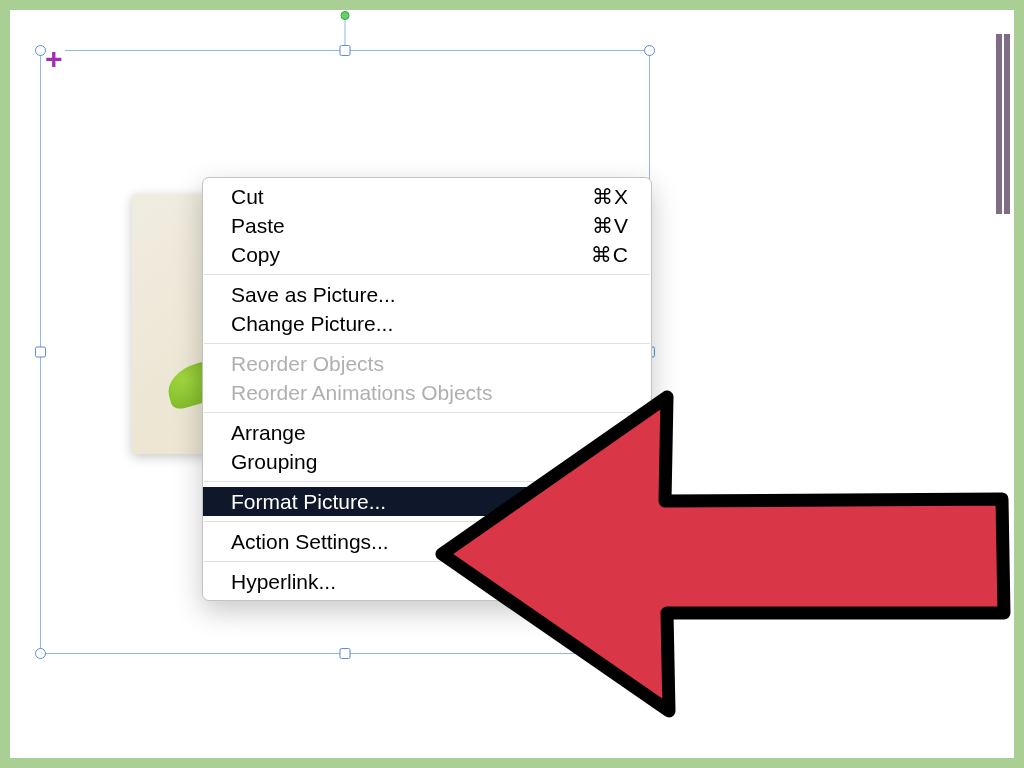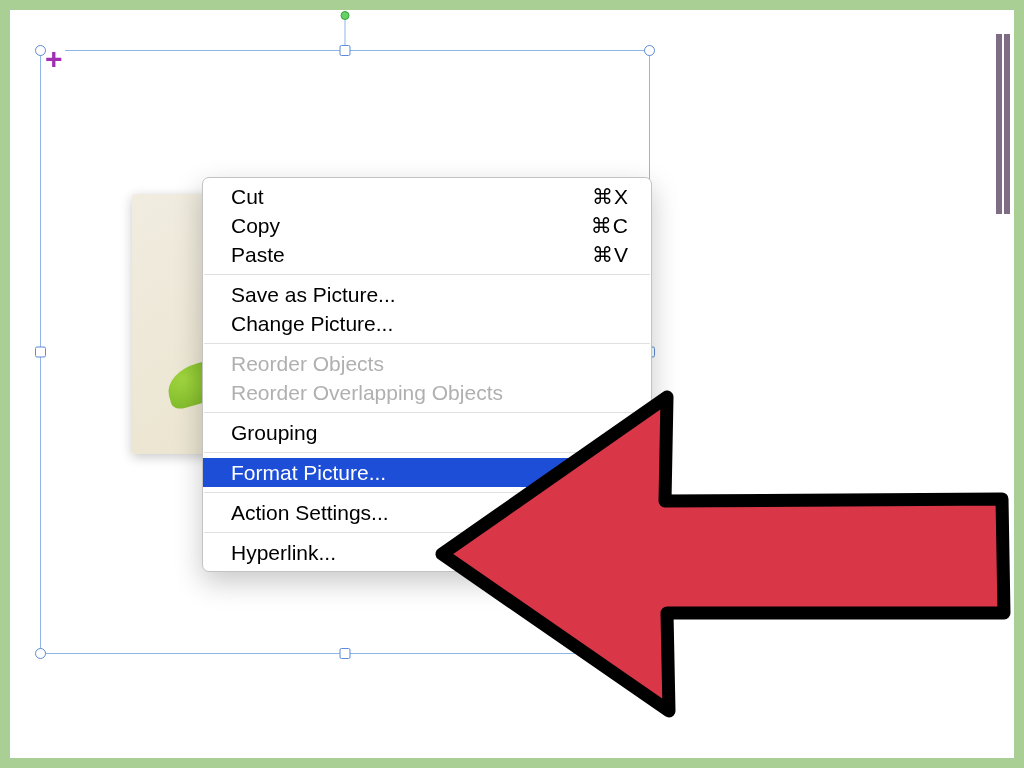--- a/index.html
+++ b/index.html
@@ -113,21 +113,21 @@
       position: relative;
       display: flex;
       align-items: center;
       justify-content: space-between;
       height: 29px;
       padding: 0 22px 0 28px;
       color: #000;
       white-space: nowrap;
     }
     .menu-item.disabled { color: #b0b0b0; align-items: center; }
-    .menu-item.selected { background: #1d4ed8; color: #fff; }
+    .menu-item.selected { background: #0f172a; color: #fff; }
     .menu-item .shortcut { font-size: 21px; letter-spacing: 1px; }
     .menu-item .submenu-arrow {
       width: 0; height: 0;
       border-top: 6px solid transparent;
       border-bottom: 6px solid transparent;
       border-left: 8px solid #000;
     }
     .menu-sep {
       height: 1px;
       margin: 5px 1px;
@@ -169,42 +169,46 @@
     <div class="image-placeholder">
       <div class="leaf"></div>
     </div>
 
     <div class="context-menu" id="context-menu">
         <div class="menu-item">
           <span>Cut</span>
           <span class="shortcut">⌘X</span>
         </div>
         <div class="menu-item">
+          <span>Paste</span>
+          <span class="shortcut">⌘V</span>
+        </div>
+        <div class="menu-item">
           <span>Copy</span>
           <span class="shortcut">⌘C</span>
         </div>
-        <div class="menu-item">
-          <span>Paste</span>
-          <span class="shortcut">⌘V</span>
-        </div>
         <div class="menu-sep"></div>
         <div class="menu-item">
           <span>Save as Picture...</span>
         </div>
         <div class="menu-item">
           <span>Change Picture...</span>
         </div>
         <div class="menu-sep"></div>
         <div class="menu-item disabled">
           <span>Reorder Objects</span>
         </div>
         <div class="menu-item disabled">
-          <span>Reorder Overlapping Objects</span>
-        </div>
-        <div class="menu-sep"></div>
+          <span>Reorder Animations Objects</span>
+        </div>
+        <div class="menu-sep"></div>
+        <div class="menu-item">
+          <span>Arrange</span>
+          <span class="submenu-arrow"></span>
+        </div>
         <div class="menu-item">
           <span>Grouping</span>
         </div>
         <div class="menu-sep"></div>
         <div class="menu-item selected">
           <span>Format Picture...</span>
         </div>
         <div class="menu-sep"></div>
         <div class="menu-item">
           <span>Action Settings...</span>

